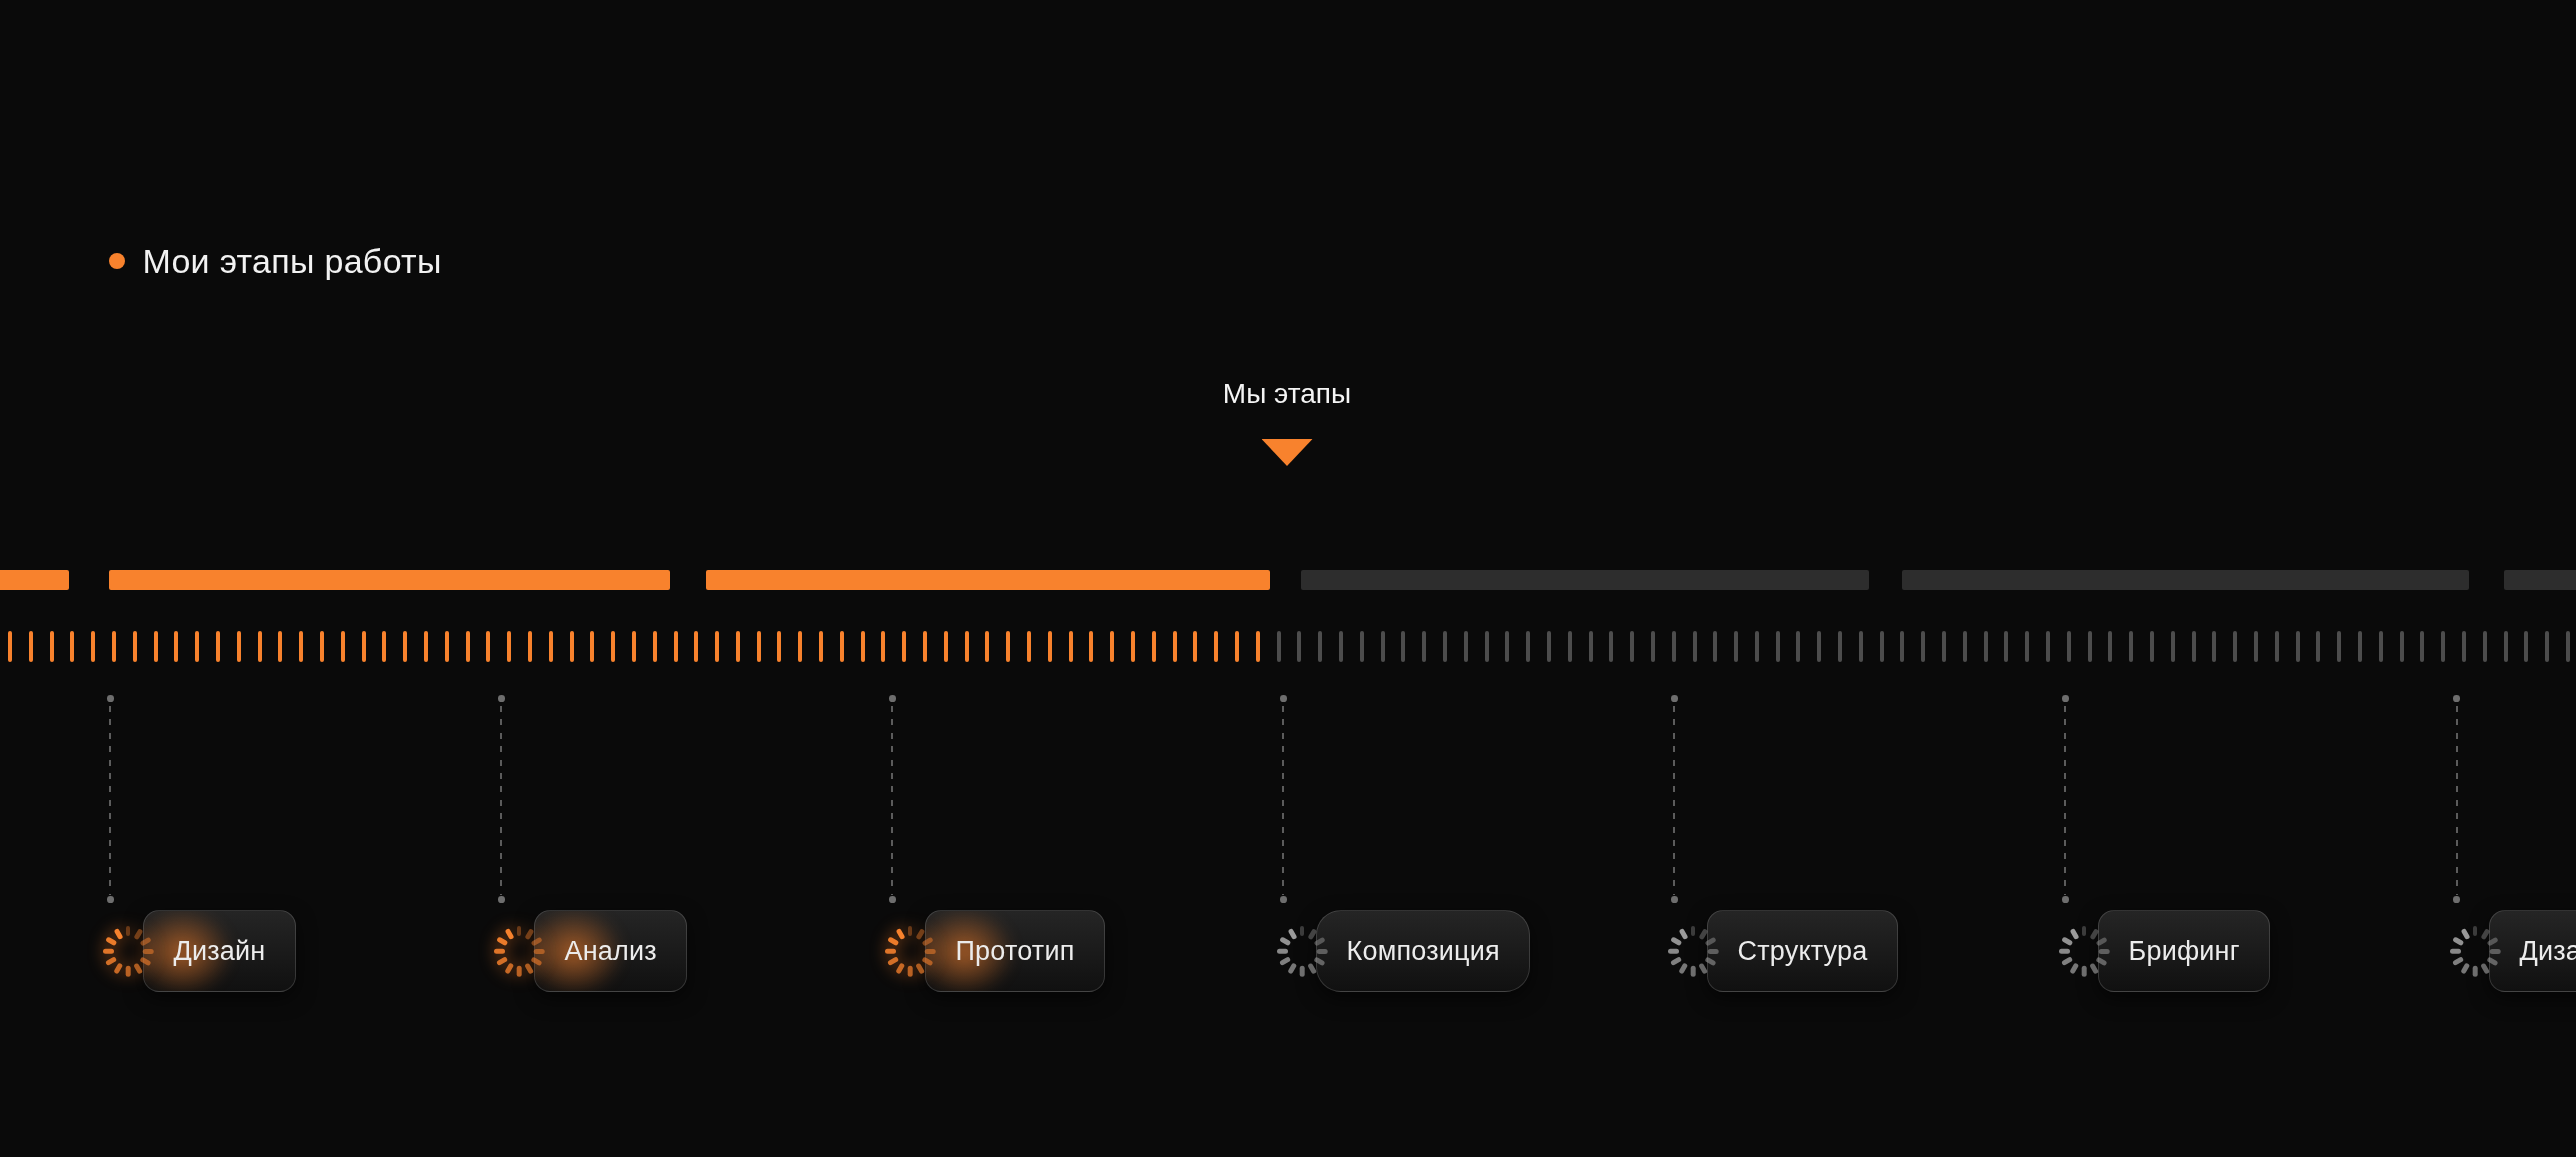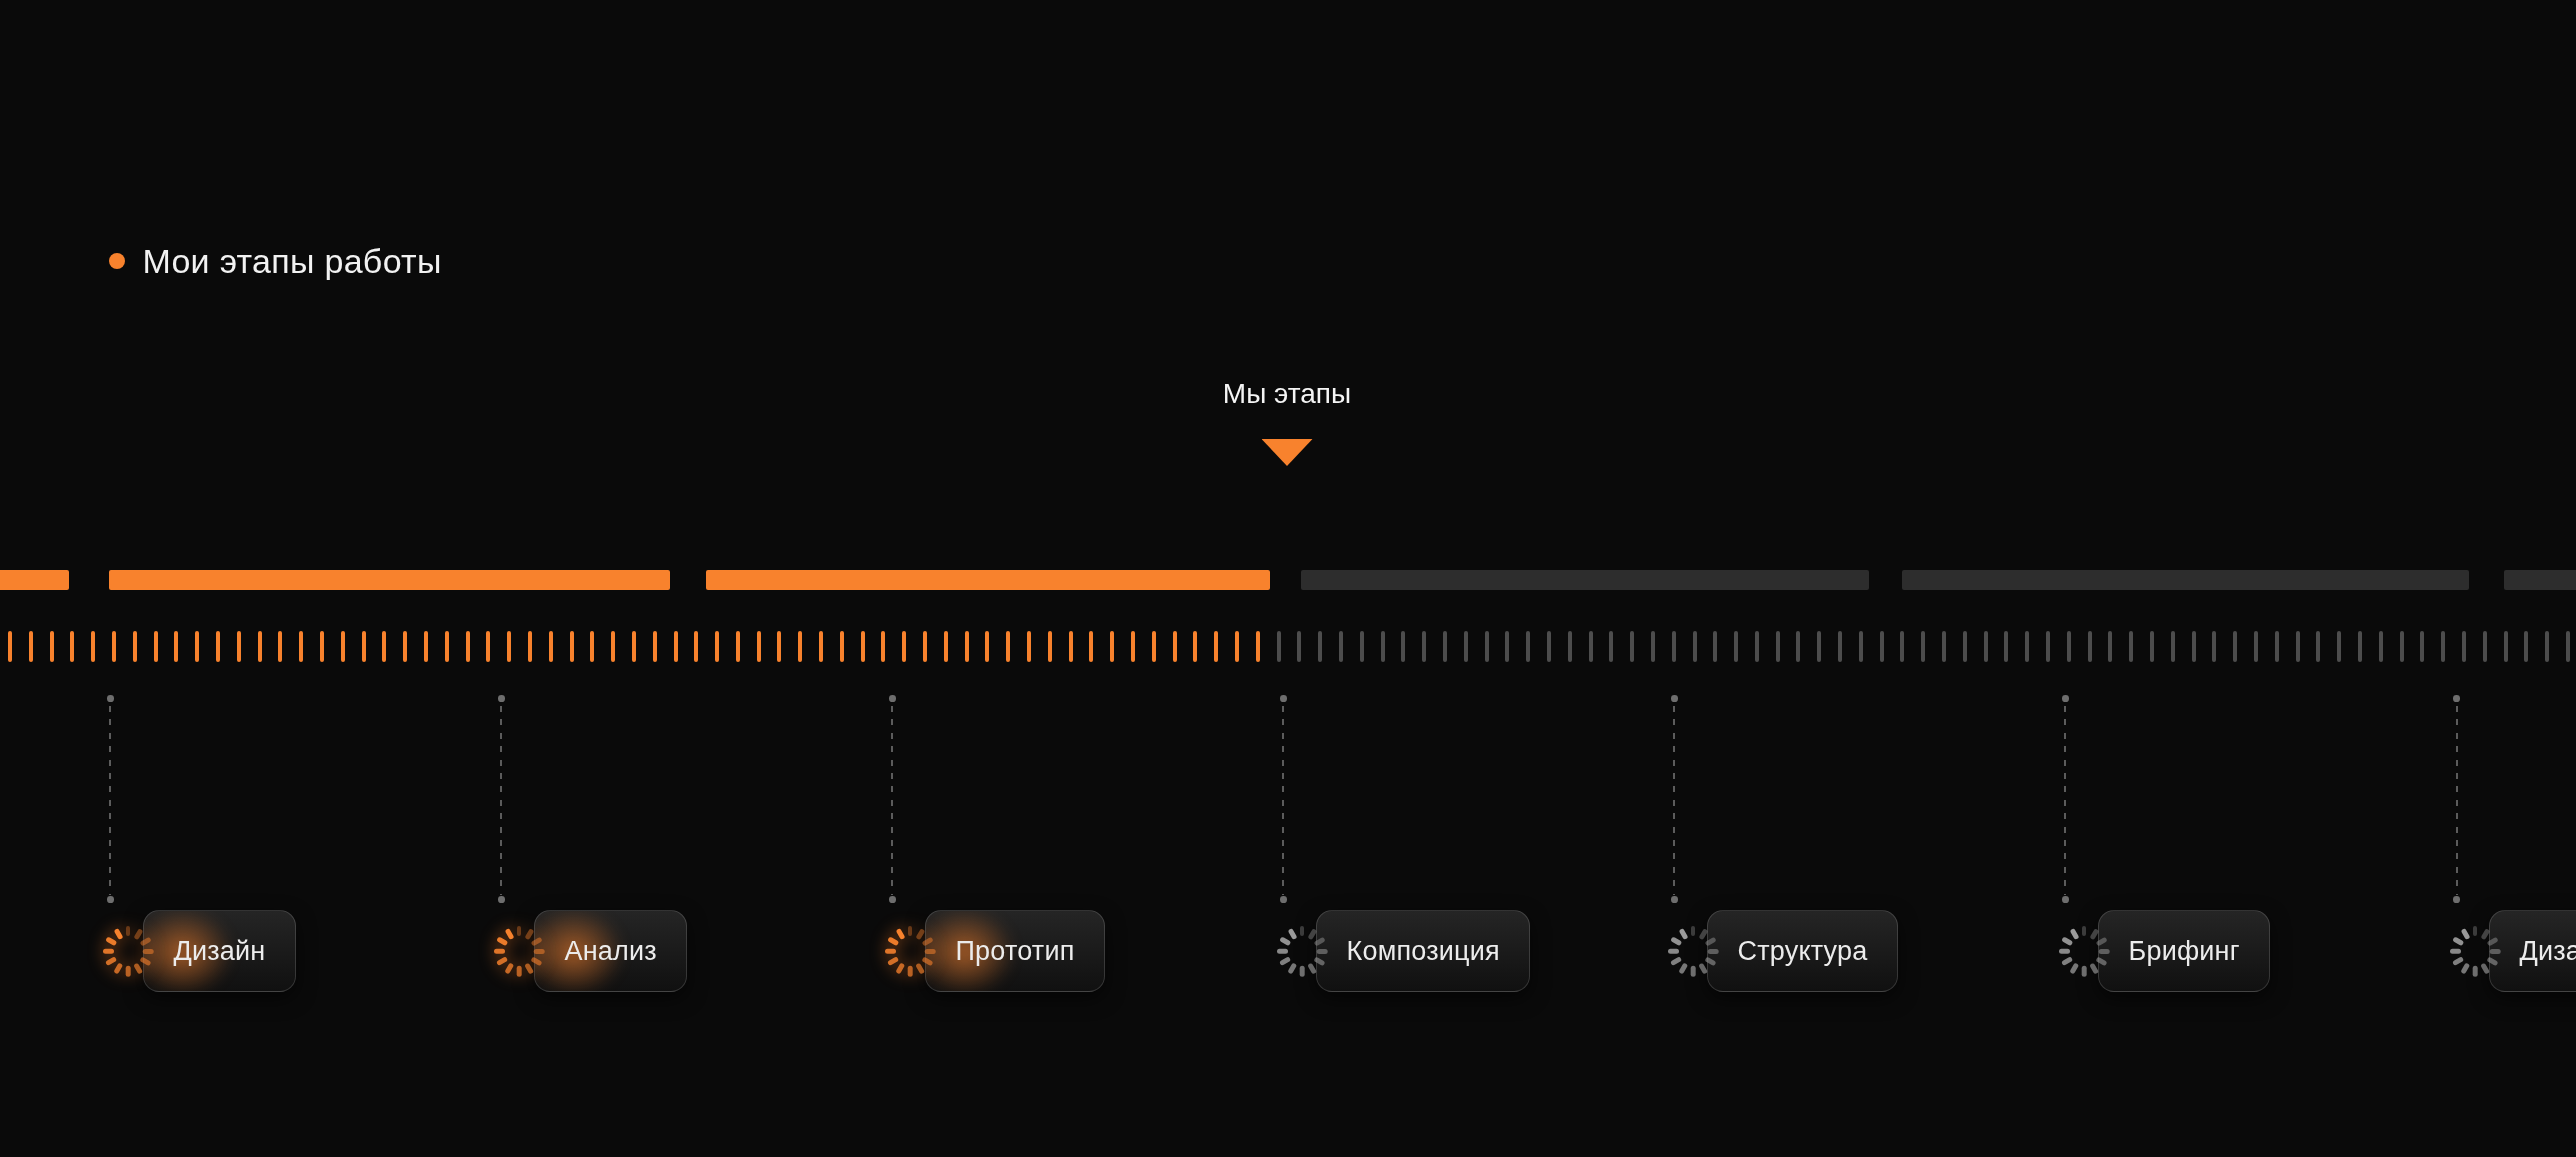--- a/index.html
+++ b/index.html
@@ -380,21 +380,21 @@
         <span class="ray" style="transform: rotate(90deg) translateY(-20px); opacity: 0.53;"></span>
         <span class="ray" style="transform: rotate(120deg) translateY(-20px); opacity: 0.59;"></span>
         <span class="ray" style="transform: rotate(150deg) translateY(-20px); opacity: 0.65;"></span>
         <span class="ray" style="transform: rotate(180deg) translateY(-20px); opacity: 0.7;"></span>
         <span class="ray" style="transform: rotate(210deg) translateY(-20px); opacity: 0.76;"></span>
         <span class="ray" style="transform: rotate(240deg) translateY(-20px); opacity: 0.82;"></span>
         <span class="ray" style="transform: rotate(270deg) translateY(-20px); opacity: 0.88;"></span>
         <span class="ray" style="transform: rotate(300deg) translateY(-20px); opacity: 0.94;"></span>
         <span class="ray" style="transform: rotate(330deg) translateY(-20px); opacity: 1;"></span>
       </div>
-      <div class="chip" style="left: 1316px;">
+      <div class="chip" style="left: 1316px; border-radius: 25px;">
         <span class="chip-label">Композиция</span>
       </div>
       <span class="cdot" style="left: 1671px; top: 695px;"></span>
       <div class="vline" style="left: 1673px;"></div>
       <span class="cdot" style="left: 1671px; top: 896px;"></span>
       <div class="spinner pending" style="left: 1662px;">
         <span class="ray" style="transform: rotate(0deg) translateY(-20px); opacity: 0.35;"></span>
         <span class="ray" style="transform: rotate(30deg) translateY(-20px); opacity: 0.41;"></span>
         <span class="ray" style="transform: rotate(60deg) translateY(-20px); opacity: 0.47;"></span>
         <span class="ray" style="transform: rotate(90deg) translateY(-20px); opacity: 0.53;"></span>

